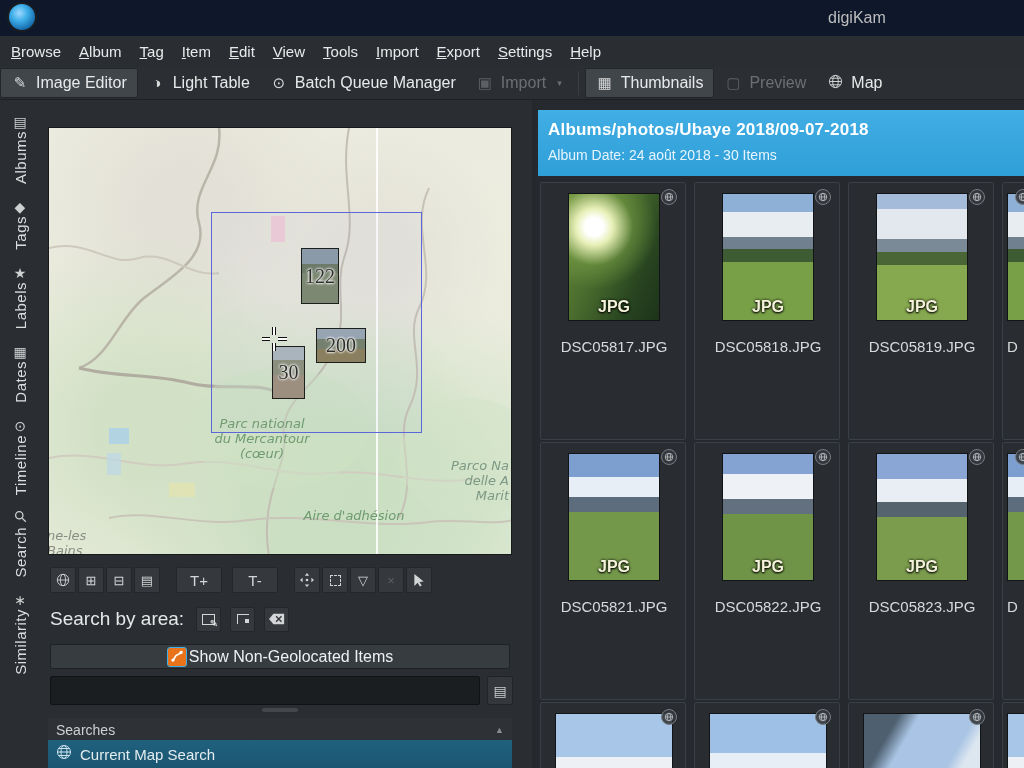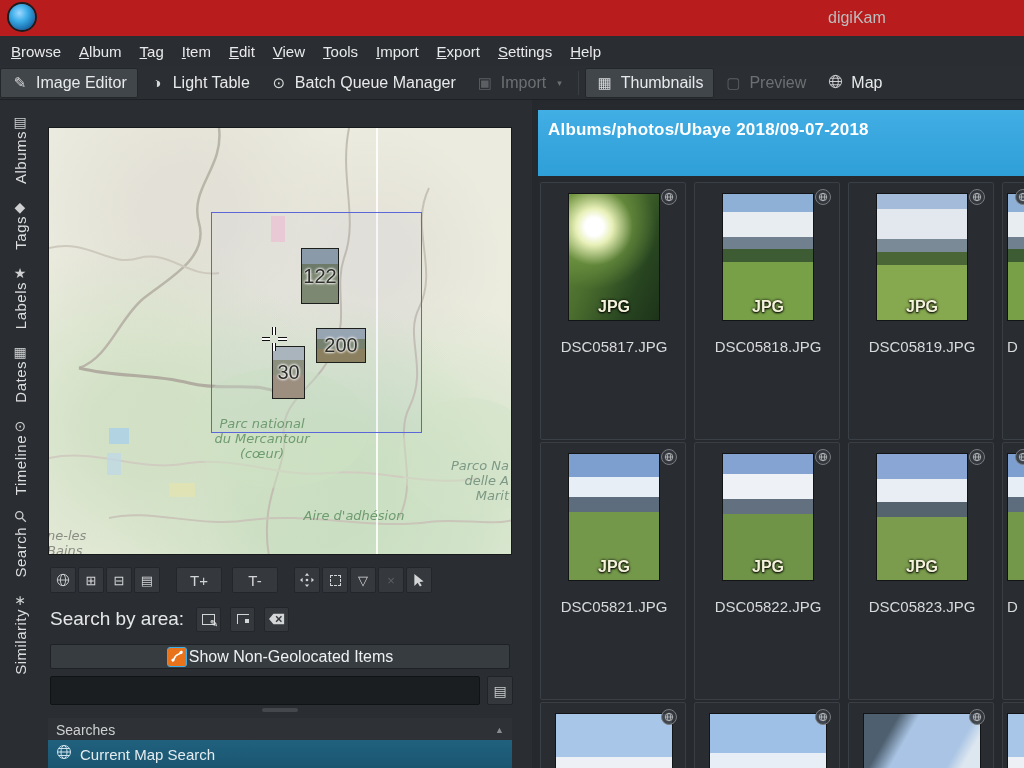--- a/index.html
+++ b/index.html
@@ -1,20 +1,20 @@
 <!DOCTYPE html>
 <html><head>
 <meta charset="utf-8">
 <style>
   * { margin:0; padding:0; box-sizing:border-box; }
   html,body { width:1024px; height:768px; overflow:hidden; background:#2a2e32;
     font-family:"Liberation Sans", sans-serif; color:#eff0f1; }
 
   
-  #titlebar { position:absolute; left:0; top:0; width:1024px; height:36px; background:#b91c1c; }
+  #titlebar { position:absolute; left:0; top:0; width:1024px; height:36px; background:#0f172a; }
   #app-icon { position:absolute; left:9px; top:4px; width:26px; height:26px; border-radius:50%;
     background:radial-gradient(circle at 40% 35%, #9fd8ff 0%, #3daee9 35%, #1668a8 75%, #0c3a66 100%);
     box-shadow:0 0 0 2px #1a1d20; }
   #app-title { position:absolute; left:828px; top:9px; font-size:16px; color:#bcbdbe; }
 
   
   #menubar { position:absolute; left:0; top:36px; width:1024px; height:30px; background:#2a2e32;
     display:flex; align-items:center; padding-left:2px; }
   .menu-item { display:inline-block; padding:4px 9px; font-size:15px; color:#e8e9ea; cursor:default; }
   .menu-item::first-letter { text-decoration:underline; }
@@ -50,21 +50,21 @@
       radial-gradient(circle at 80% 90%, rgba(206,226,198,.85) 0 12%, transparent 40%),
       radial-gradient(circle at 70% 30%, rgba(228,226,216,.9) 0 8%, transparent 30%),
       radial-gradient(circle at 30% 20%, rgba(226,224,214,.9) 0 10%, transparent 35%),
       linear-gradient(#ecebdf, #e9ecdc);
     overflow:hidden; }
   #map svg.roads { position:absolute; left:0; top:0; }
   #tile-seam { position:absolute; left:327px; top:0; width:2px; height:428px; background:rgba(255,255,255,.85); }
   #sel-rect { position:absolute; left:162px; top:84px; width:211px; height:221px;
     border:1px solid #5b67d8; background:rgba(120,130,230,.04); }
   .marker { position:absolute; border:1px solid #1d1f1c; display:flex; align-items:center; justify-content:center;
-    font-size:20px; color:#2e2e2a; font-family:Liberation Sans, sans-serif;
+    font-size:20px; color:#2e2e2a; font-family:Liberation Serif, serif;
     text-shadow:0 0 3px #fff, 0 0 3px #fff, 0 0 2px #fff; }
   #marker-122 { left:252px; top:120px; width:38px; height:56px;
     background:linear-gradient(#8a9aa8 0 28%, #6d7a6a 28% 45%, #7d8872 45% 100%); }
   #marker-200 { left:267px; top:200px; width:50px; height:35px;
     background:linear-gradient(#97a5b2 0 30%, #75816e 30% 60%, #8a7f5e 60% 100%); }
   #marker-30 { left:223px; top:218px; width:33px; height:53px;
     background:linear-gradient(#aab4bd 0 25%, #8a8f7e 25% 55%, #9c8f80 55% 100%); }
   #drag-cursor { position:absolute; left:212px; top:198px; }
   .map-label { position:absolute; font-family:"DejaVu Sans", sans-serif; font-style:italic;
     color:#6f9b70; font-size:13px; text-align:center; line-height:15px; }
@@ -414,20 +414,21 @@
     <span class="cslabel">Current Map Search</span>
   </div>
 </div>
 
 <div id="v-splitter"></div>
 
 <div id="right-panel">
 
   <div id="album-banner">
     <div id="album-title">Albums/photos/Ubaye 2018/09-07-2018</div>
+    <div id="album-subtitle">Album Date: 24 août 2018 - 30 Items</div>
   </div>
 
   <div id="thumb-grid">
 
     <div class="cell">
       <div class="photo p-forest">
         <span class="fmt">JPG</span>
       </div>
       <span class="geo">
         <svg width="10" height="10" viewBox="0 0 16 16">

